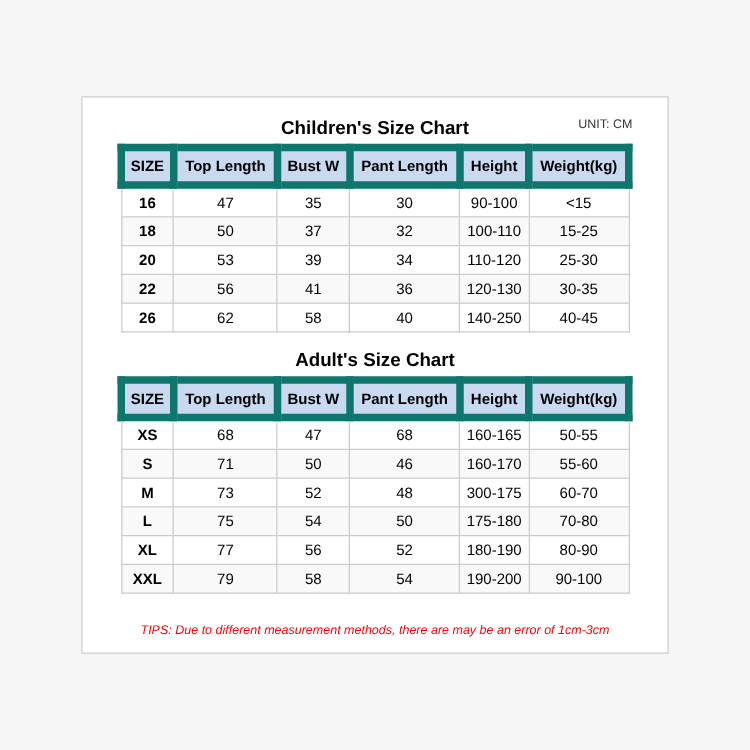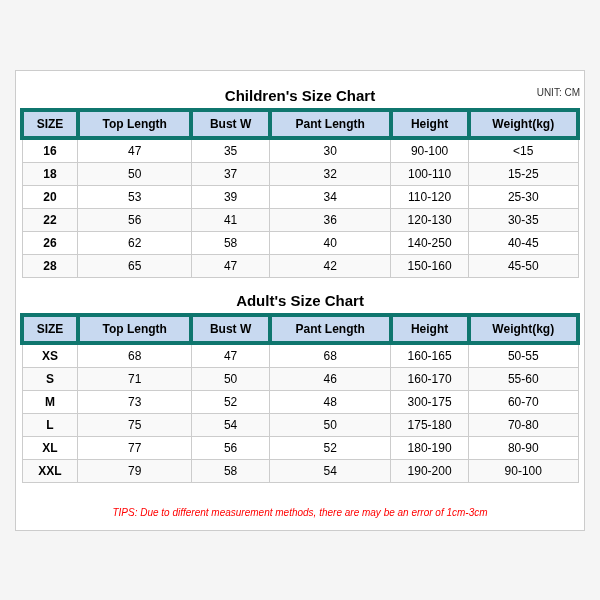--- a/index.html
+++ b/index.html
@@ -8,22 +8,22 @@
       height: 600px;
       background: #f5f5f5;
       display: flex;
       align-items: center;
       justify-content: center;
       font-family: Arial, sans-serif;
     }
     .chart-container {
       background: #fff;
       border: 1px solid #ccc;
-      width: 570px;
-      padding: 10px 4px 12px;
+      width: 470px;
+      padding: 10px 28px 12px;
     }
     .section-title {
       text-align: center;
       font-size: 15px;
       font-weight: bold;
       padding: 6px 0 4px;
       position: relative;
     }
     .unit-label {
       position: absolute;
@@ -33,21 +33,21 @@
       font-weight: normal;
       color: #333;
     }
     table {
       width: 100%;
       border-collapse: collapse;
       font-size: 12px;
     }
     th {
       background: #c8d9f0;
-      border: 4px solid #0f766e;
+      border: 6px solid #0f766e;
       padding: 5px 3px;
       text-align: center;
       font-weight: bold;
       font-size: 12px;
     }
     td {
       border: 1px solid #ccc;
       padding: 4px 3px;
       text-align: center;
       font-size: 12px;
@@ -130,28 +130,20 @@
           <td>30-35</td>
         </tr>
         <tr>
           <td>26</td>
           <td>62</td>
           <td>58</td>
           <td>40</td>
           <td>140-250</td>
           <td>40-45</td>
         </tr>
-        <tr>
-          <td>28</td>
-          <td>65</td>
-          <td>47</td>
-          <td>42</td>
-          <td>150-160</td>
-          <td>45-50</td>
-        </tr>
       </tbody>
   </table>
 
   <div class="section-gap"></div>
 
   <div class="section-title">
     <span>Adult's Size Chart</span>
   </div>
   <table>
     <thead class="adult-header">

